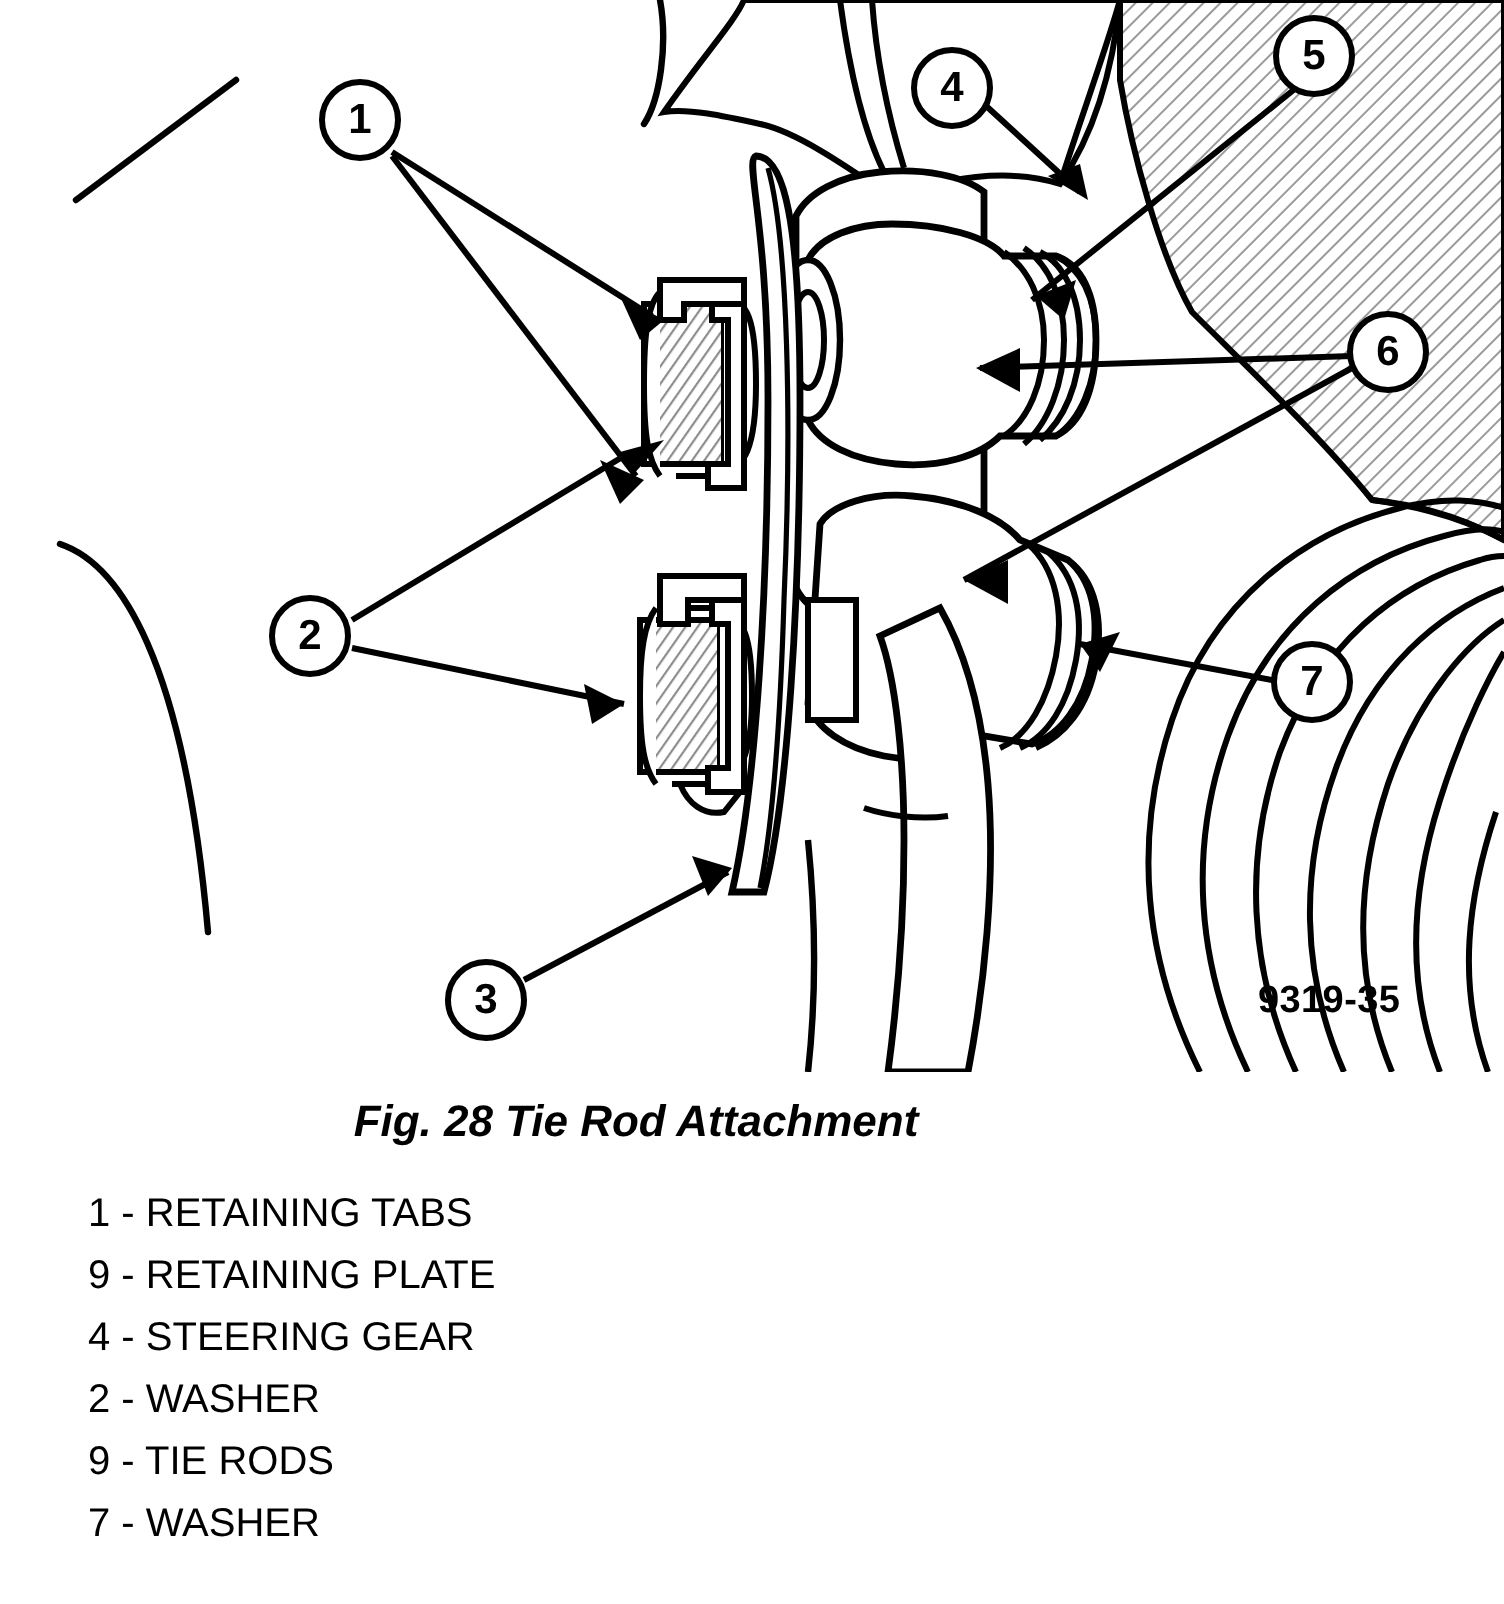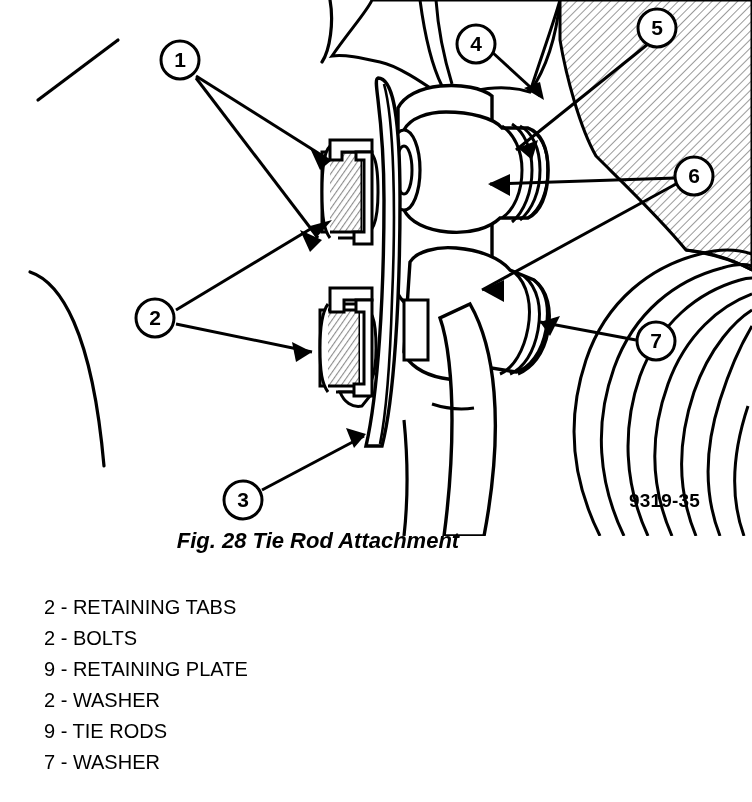--- a/index.html
+++ b/index.html
@@ -36,21 +36,21 @@
     position: absolute;
     left: 629px;
     top: 490px;
     font-size: 19px;
     font-weight: bold;
     letter-spacing: 0.2px;
   }
   #fig-caption {
     position: absolute;
     left: 0;
-    top: 528px;
+    top: 548px;
     width: 636px;
     text-align: center;
     font-size: 22px;
     font-weight: bold;
     font-style: italic;
   }
   #legend {
     position: absolute;
     left: 44px;
     top: 592px;
@@ -228,19 +228,19 @@
       </g>
     </g>
   </svg>
 
   <div id="part-number">9319-35</div>
 </div>
 
 <div id="fig-caption">Fig. 28 Tie Rod Attachment</div>
 
 <div id="legend">
-  <div class="legend-item">2 - RETAINING TABS</div>
-  <div class="legend-item">2 - BOLTS</div>
+  <div class="legend-item">1 - RETAINING TABS</div>
   <div class="legend-item">9 - RETAINING PLATE</div>
+  <div class="legend-item">4 - STEERING GEAR</div>
   <div class="legend-item">2 - WASHER</div>
   <div class="legend-item">9 - TIE RODS</div>
   <div class="legend-item">7 - WASHER</div>
 </div>
 
 </body></html>

